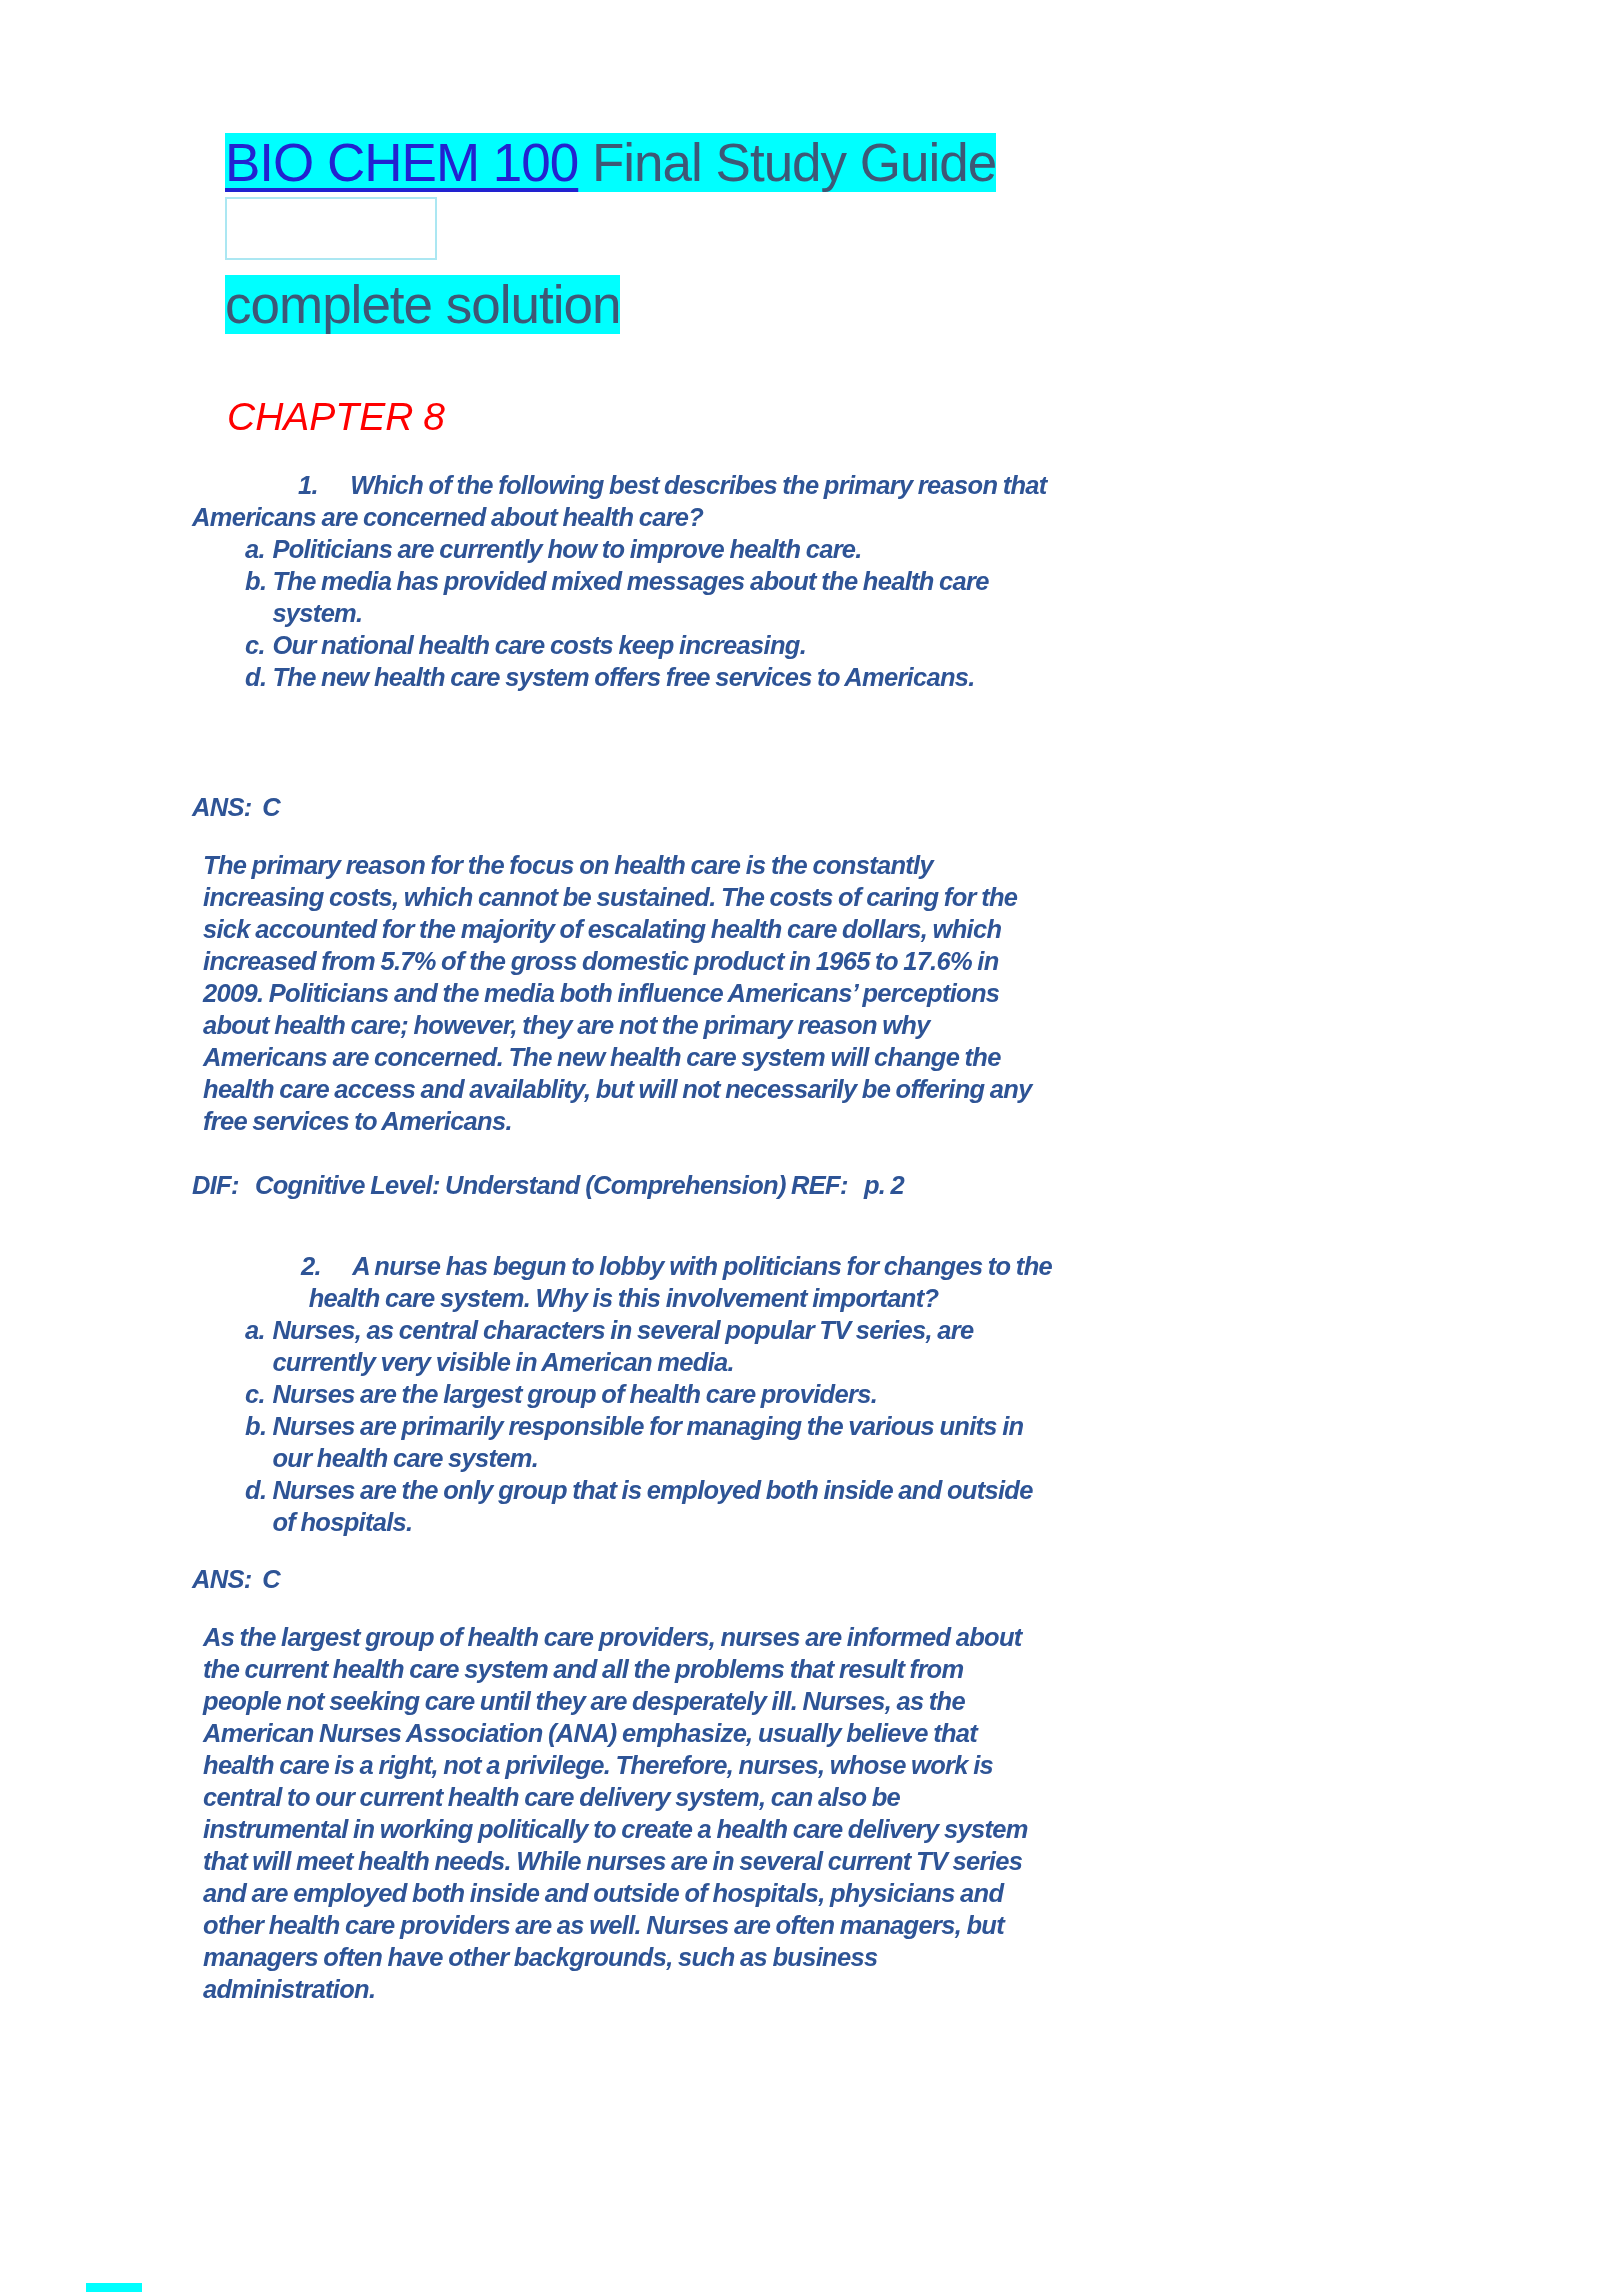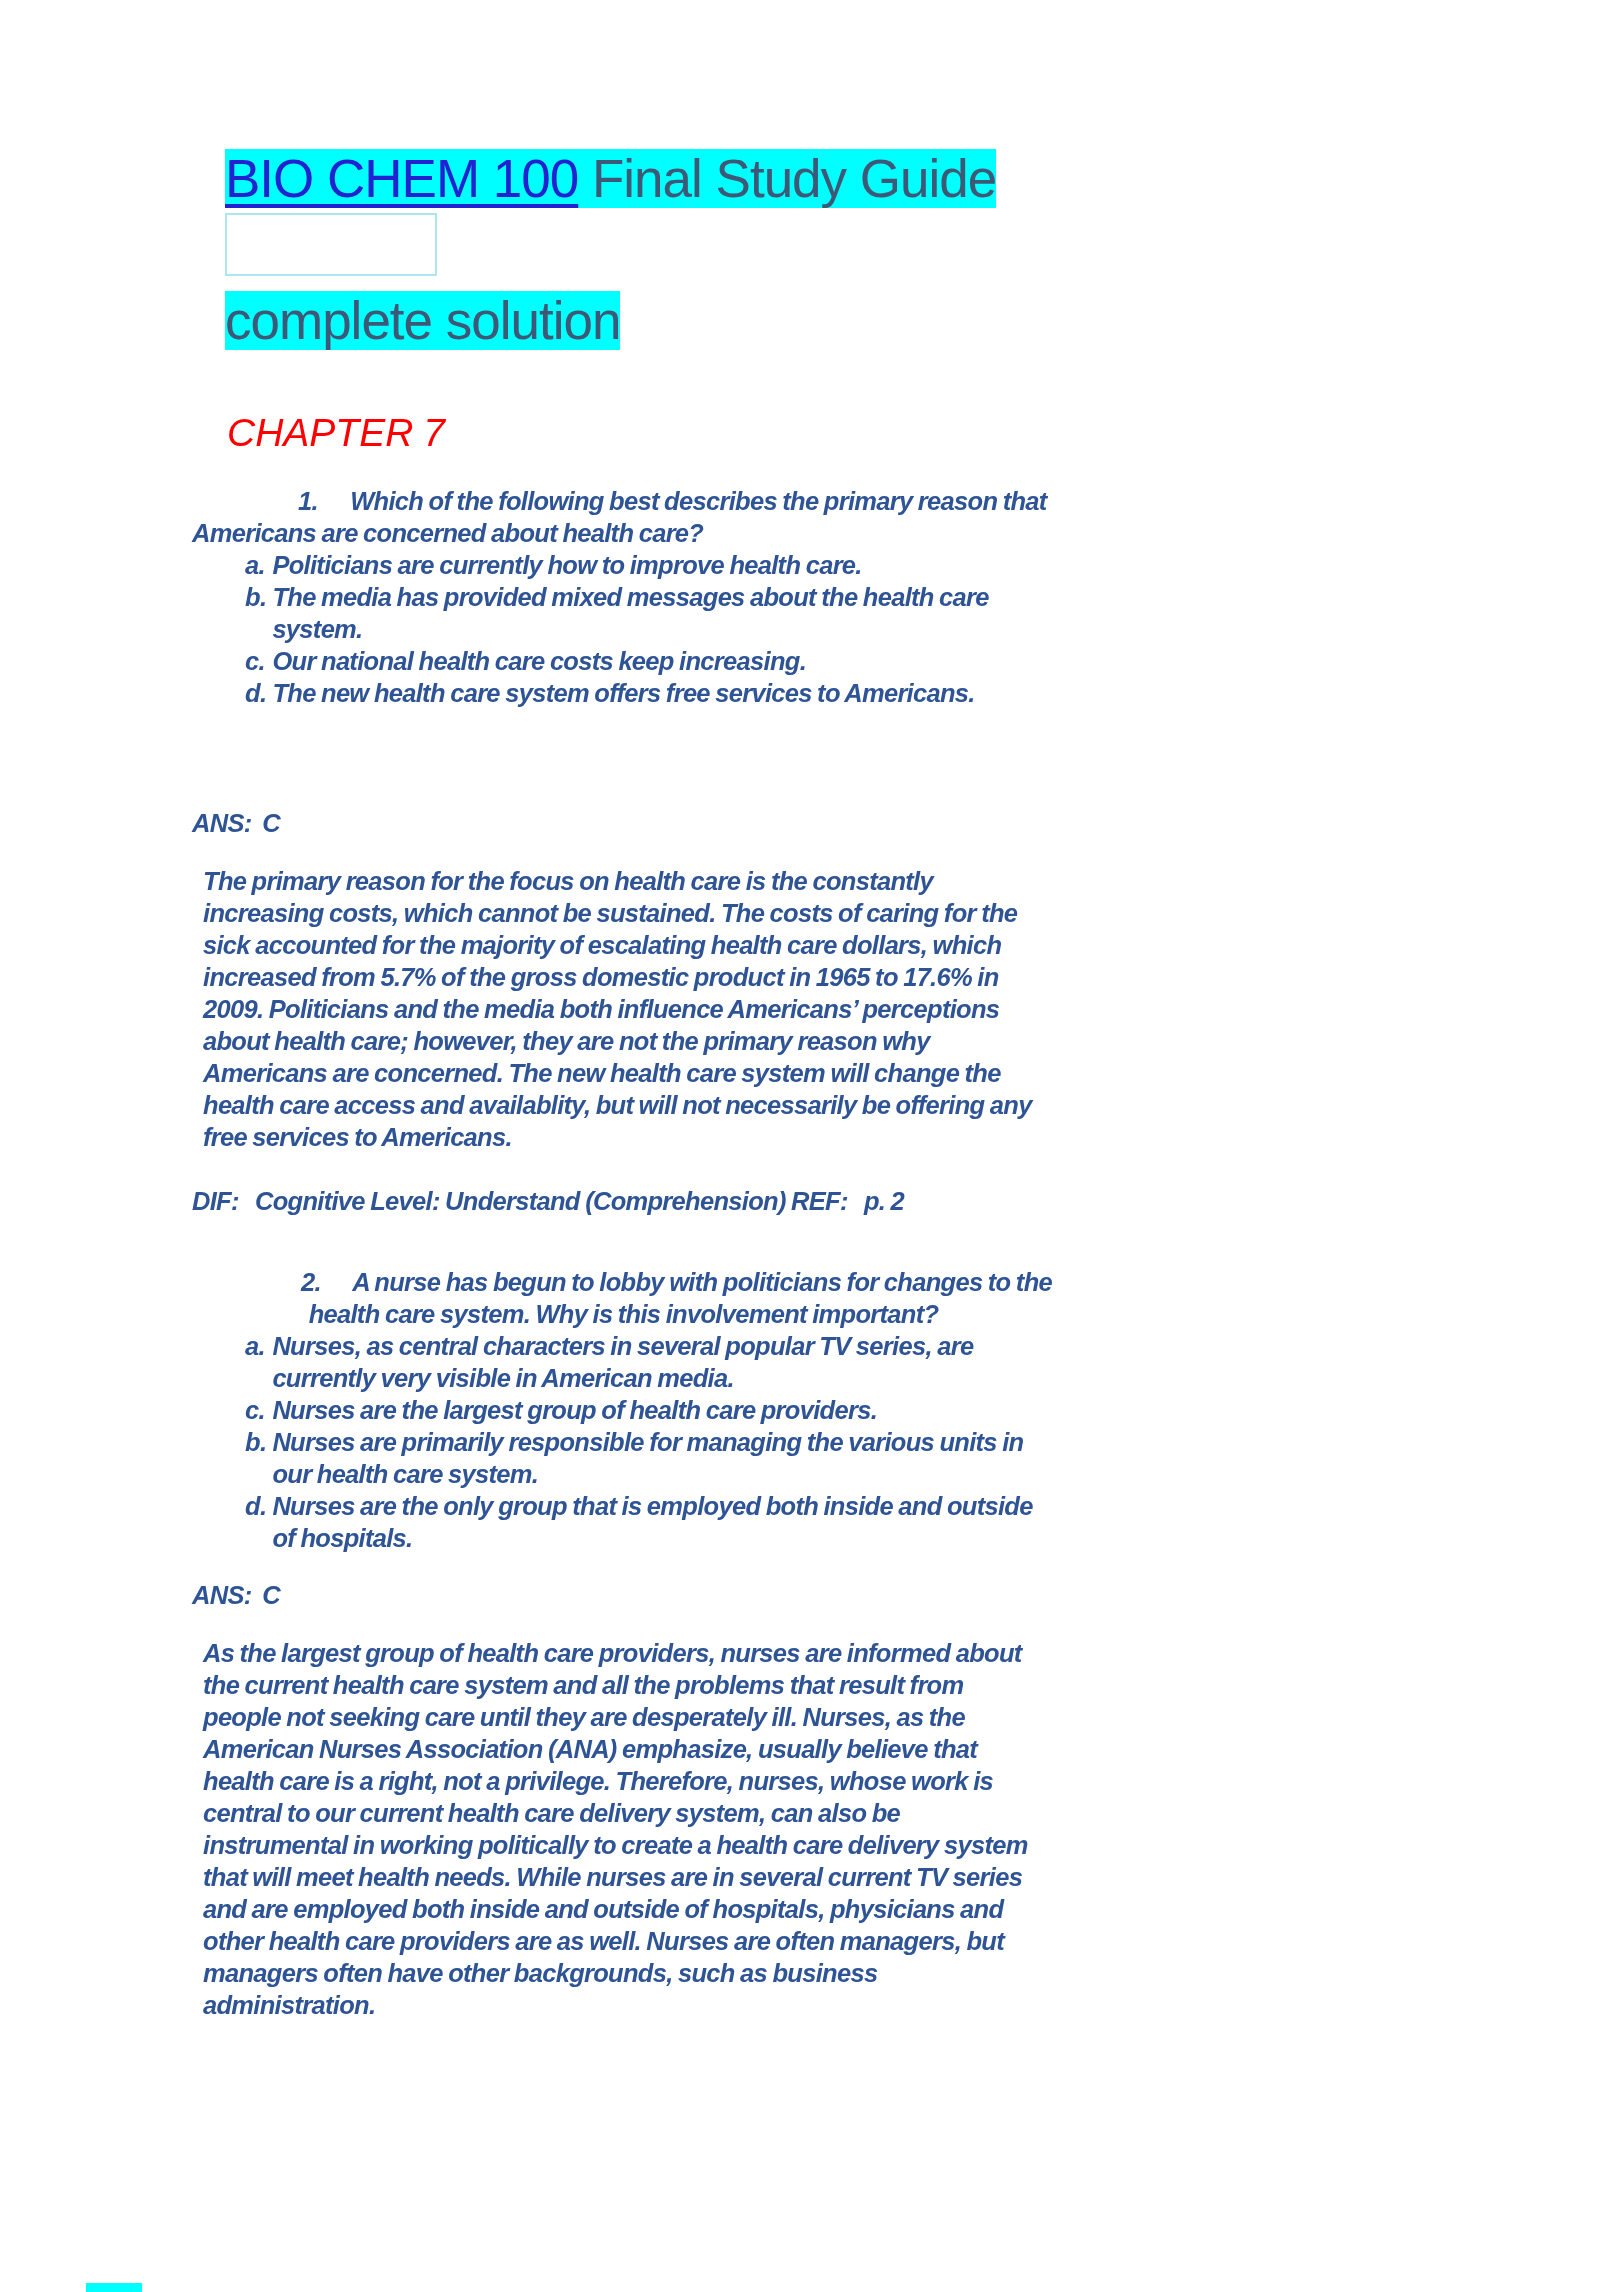--- a/index.html
+++ b/index.html
@@ -5,21 +5,21 @@
   html, body { margin: 0; padding: 0; }
   body {
     width: 1621px; height: 2293px;
     background: #ffffff;
     position: relative;
     overflow: hidden;
     font-family: "Liberation Sans", sans-serif;
   }
   .content {
     position: absolute;
-    left: 192px; top: 16px;
+    left: 192px; top: 0;
     width: 863px;
     color: #2E5496;
     font-weight: bold;
     font-style: italic;
     font-size: 25.5px;
     line-height: 32px;
     letter-spacing: -0.7px;
     word-spacing: -1px;
   }
   h1.doc-title {
@@ -83,21 +83,21 @@
     background: #00FFFF;
   }
 </style>
 </head>
 <body>
 
 <div class="content">
 
   <h1 class="doc-title"><span class="hl"><a href="#" class="course-link">BIO CHEM 100</a><span> Final Study Guide</span></span><span class="title-box"></span><br><span class="hl">complete solution</span></h1>
 
-  <h2 class="chapter">CHAPTER 7</h2>
+  <h2 class="chapter">CHAPTER 8</h2>
 
   <p class="question q1">1.      Which of the following best describes the primary reason that Americans are concerned about health care?</p>
 
   <div class="options">
     <div class="option"><span class="marker">a.</span><span>Politicians are currently how to improve health care.</span></div>
     <div class="option"><span class="marker">b.</span><span>The media has provided mixed messages about the health care system.</span></div>
     <div class="option"><span class="marker">c.</span><span>Our national health care costs keep increasing.</span></div>
     <div class="option"><span class="marker">d.</span><span>The new health care system offers free services to Americans.</span></div>
   </div>
 

